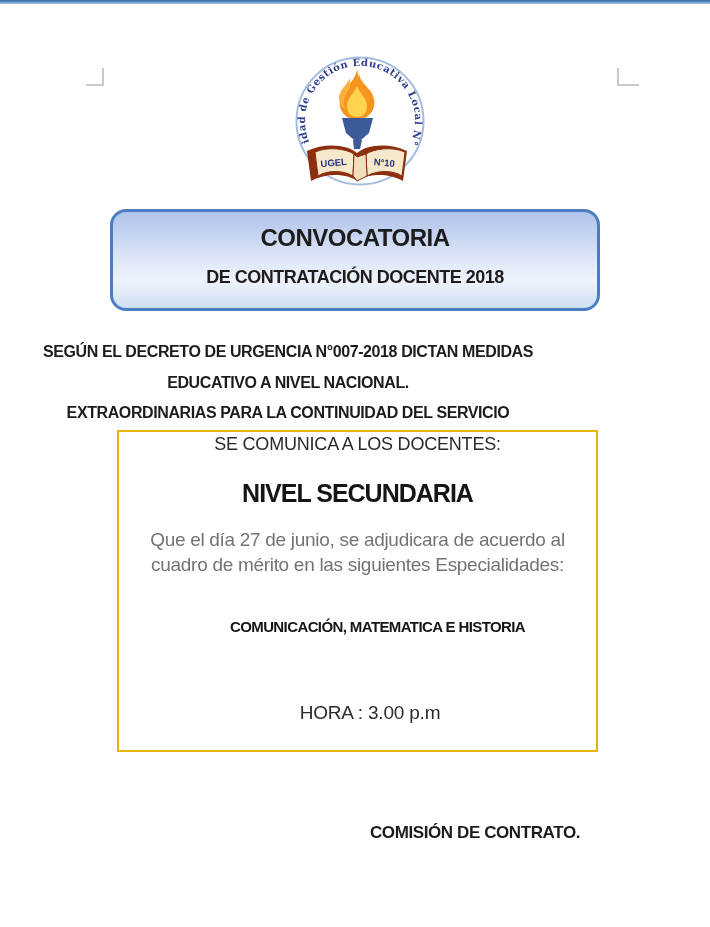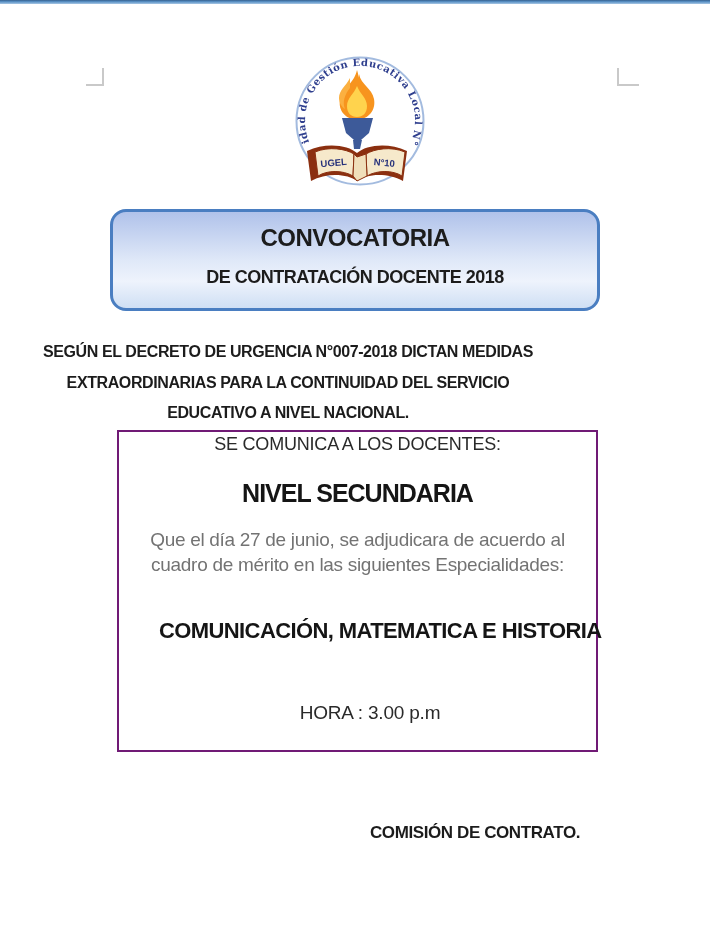--- a/index.html
+++ b/index.html
@@ -21,27 +21,27 @@
     background:linear-gradient(to bottom,#b0c2ea 0%,#dfe8f8 50%,#eef3fc 72%,#cfdff4 100%);
   }
   .banner-title { margin-top:12px; font-size:24px; font-weight:bold; letter-spacing:-0.5px; color:#1c1c1c; }
   .banner-subtitle { margin-top:15px; font-size:18px; font-weight:bold; letter-spacing:-0.5px; color:#1c1c1c; }
   .decree {
     position:absolute; left:0; top:337px; width:576px; text-align:center;
     font-weight:bold; font-size:16px; line-height:30.5px; letter-spacing:-0.4px; color:#1c1c1c;
   }
   .notice {
     position:absolute; left:117px; top:430px; width:481px; height:322px;
-    box-sizing:border-box; border:2px solid #701a75; background:#ffffff;
+    box-sizing:border-box; border:2px solid #eab308; background:#ffffff;
   }
   .notice > div { position:absolute; left:0; right:0; text-align:center; white-space:nowrap; }
   .n-intro { top:2px;   font-size:18px; letter-spacing:-0.2px; color:#2a2a2a; }
   .n-level { top:47px;  font-size:25px; font-weight:bold; letter-spacing:-1px; color:#151515; }
   .n-body  { top:96px; font-size:19px; line-height:24.5px; letter-spacing:-0.3px; color:#737373; }
-  .n-spec  { top:186px; font-size:22px; font-weight:bold; letter-spacing:-0.6px; color:#151515;padding-left:40px; }
+  .n-spec  { top:186px; font-size:15px; font-weight:bold; letter-spacing:-0.6px; color:#151515;padding-left:40px; }
   .n-place { top:244px; font-size:19px; letter-spacing:-0.2px; color:#2a2a2a; }
   .n-time  { top:270px; font-size:19px; letter-spacing:-0.2px; color:#2a2a2a;padding-left:25px; }
   .signature {
     position:absolute; left:350px; top:823px; width:250px; text-align:center;
     font-weight:bold; font-size:17px; letter-spacing:-0.4px; color:#1c1c1c; white-space:nowrap;
   }
   .arc-text { font-family:"DejaVu Serif", serif; font-weight:bold; font-size:10px; letter-spacing:0.6px; fill:#2f3f8e; }
   .book-text { font-family:"Liberation Sans", sans-serif; font-weight:bold; font-size:9.5px; fill:#25307a; }
 </style>
 </head>
@@ -85,22 +85,22 @@
     </text>
   </svg>
 
   <div class="banner">
     <div class="banner-title">CONVOCATORIA</div>
     <div class="banner-subtitle">DE CONTRATACIÓN DOCENTE 2018</div>
   </div>
 
   <div class="decree">
     <div>SEGÚN EL DECRETO DE URGENCIA N°007-2018 DICTAN MEDIDAS</div>
+    <div>EDUCATIVO A NIVEL NACIONAL.</div>
     <div>EXTRAORDINARIAS PARA LA CONTINUIDAD DEL SERVICIO</div>
-    <div>EDUCATIVO A NIVEL NACIONAL.</div>
   </div>
 
   <div class="notice">
     <div class="n-intro">SE COMUNICA A LOS DOCENTES:</div>
     <div class="n-level">NIVEL SECUNDARIA</div>
     <div class="n-body">
       <div>Que el día 27 de junio, se adjudicara de acuerdo al</div>
       <div>cuadro de mérito en las siguientes Especialidades:</div>
     </div>
     <div class="n-spec">COMUNICACIÓN, MATEMATICA E HISTORIA</div>

